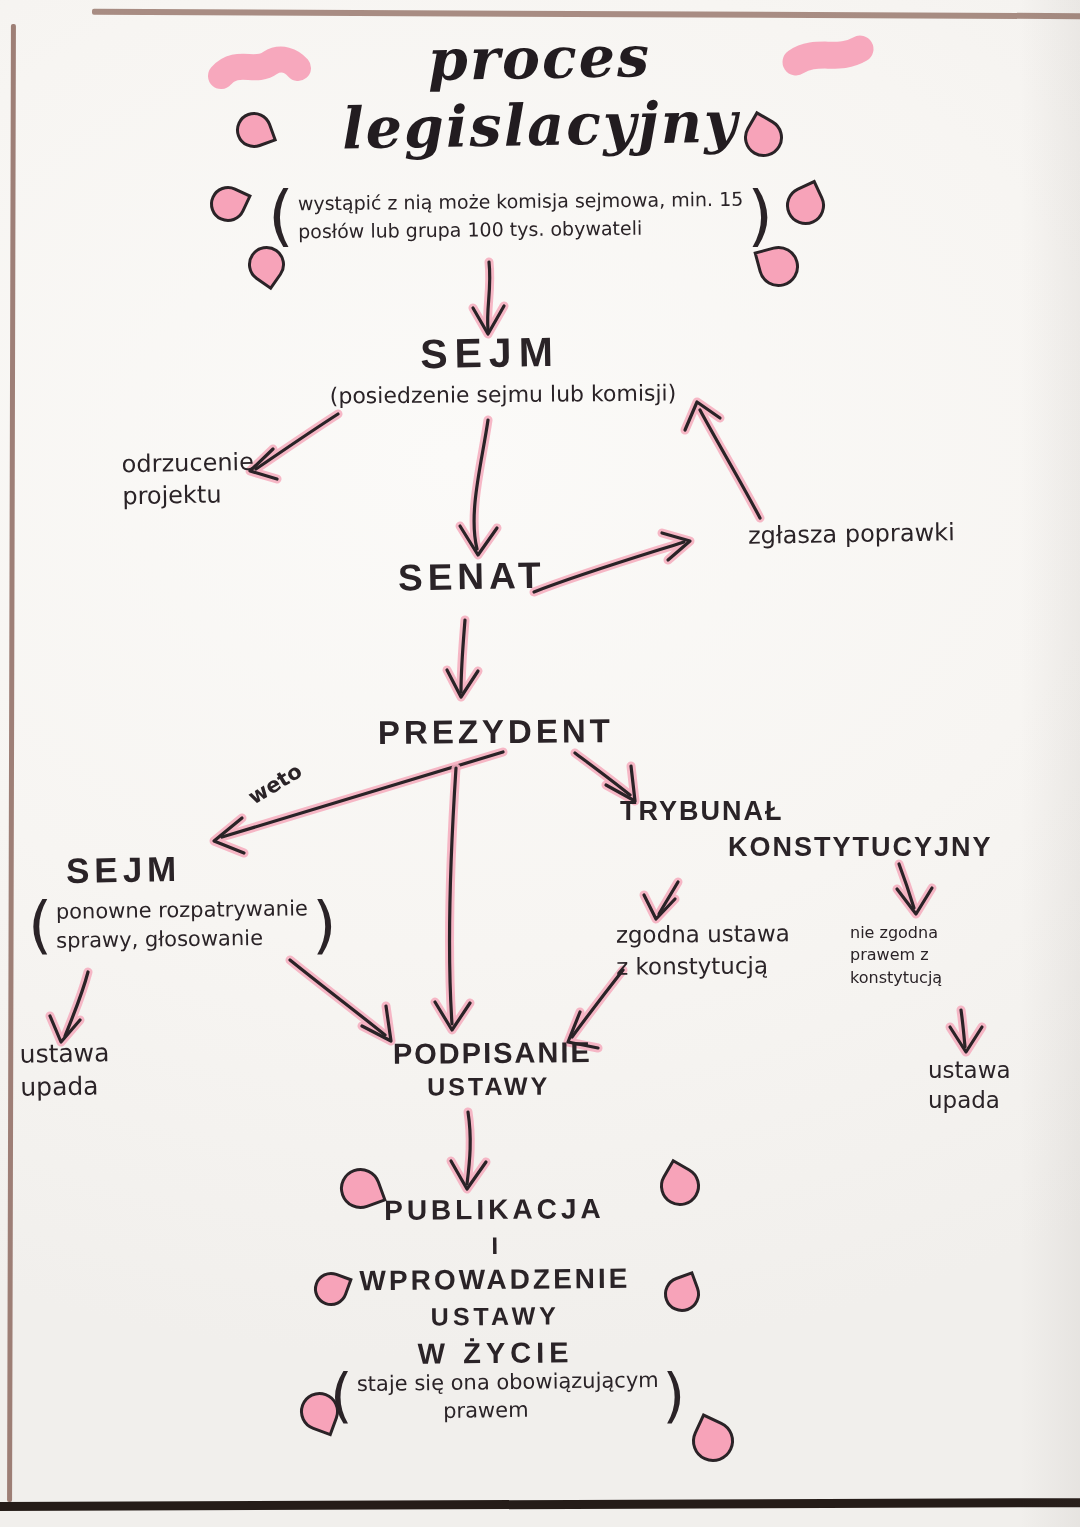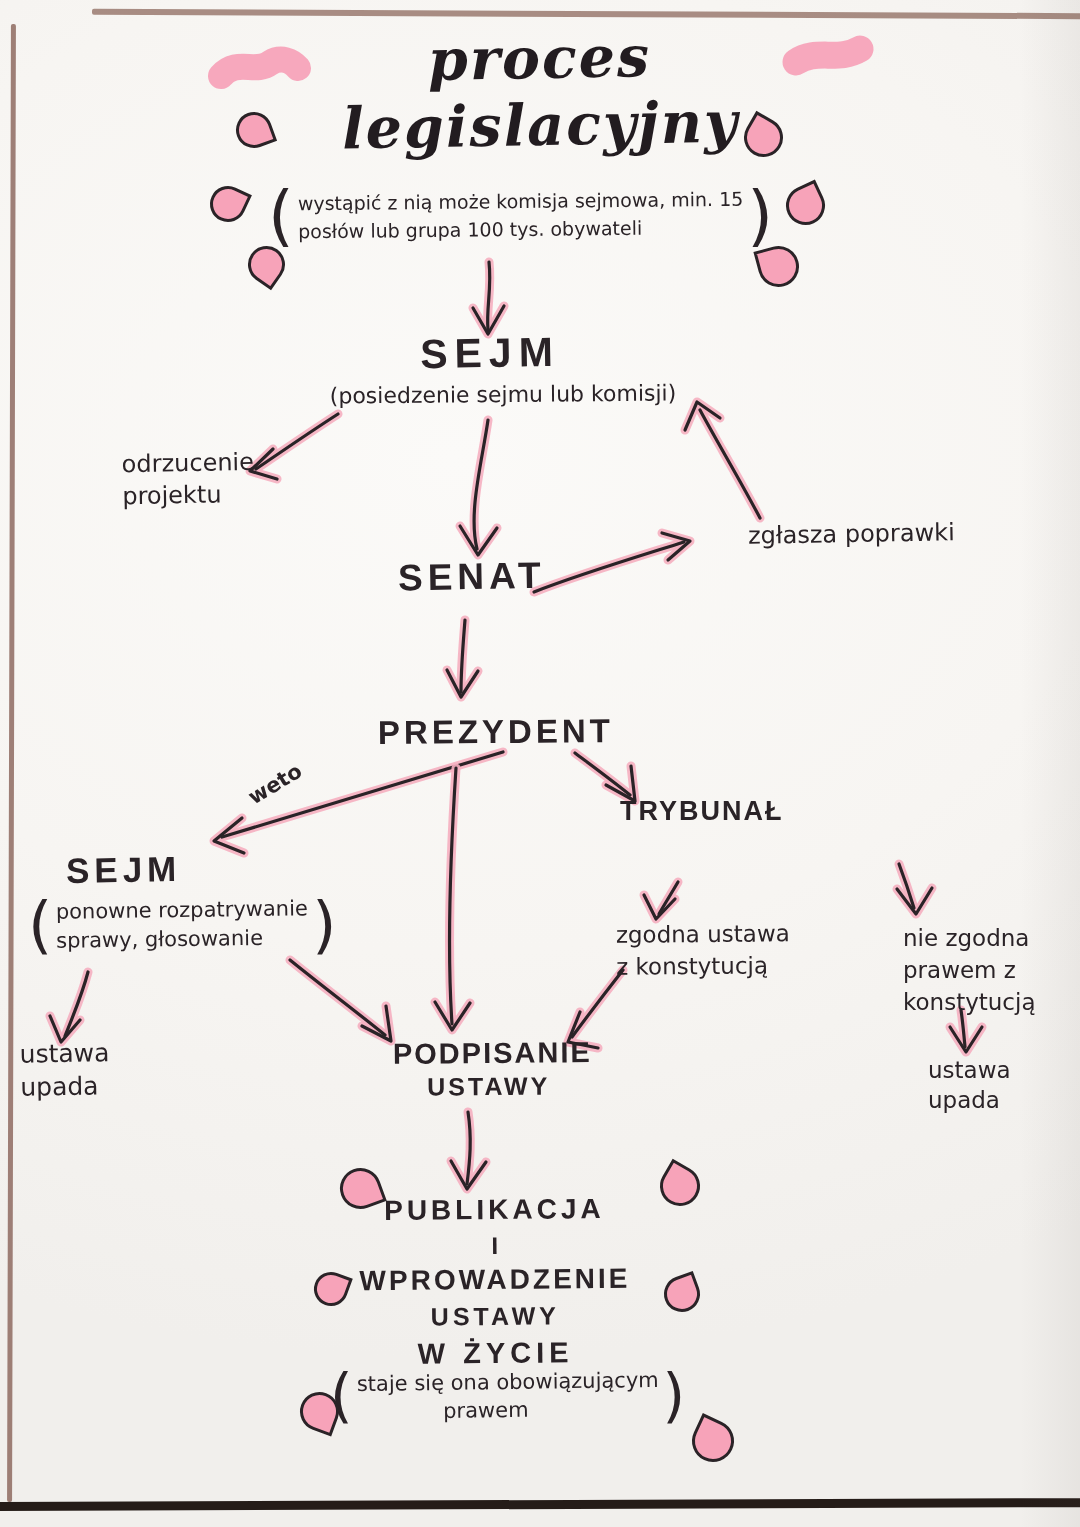--- a/index.html
+++ b/index.html
@@ -55,21 +55,21 @@
   .h-trybunal1{left:620px;top:796px;font-size:27px;letter-spacing:2px;}
   .h-trybunal2{left:728px;top:832px;font-size:27px;letter-spacing:2px;}
 
   .h-sejm2{left:66px;top:850px;font-size:35px;letter-spacing:5px;transform:rotate(-1deg);}
   .note-sejm2{left:28px;top:896px;}
   .note-sejm2 .bigparen{font-size:62px;}
   .note-sejm2 .lines{font-size:21px;line-height:1.4;transform:rotate(-.8deg);}
 
   .t-fails-left{left:20px;top:1038px;font-size:25px;line-height:1.3;transform:rotate(-1deg);}
   .t-compliant{left:616px;top:918px;font-size:23px;line-height:1.4;transform:rotate(-.5deg);}
-  .t-noncompliant{left:903px;top:922px;font-size:23px;line-height:1.4;}
+  .t-noncompliant{left:850px;top:922px;font-size:16px;line-height:1.4;}
   .t-fails-right{left:928px;top:1056px;font-size:23px;line-height:1.3;}
 
   .h-signing{left:393px;top:1036px;font-size:29px;letter-spacing:2px;line-height:1.2;transform:rotate(-.5deg);}
   .h-signing .l2{font-size:25px;padding-left:34px;display:block;letter-spacing:3px;}
 
   .pub{left:340px;top:1194px;width:310px;text-align:center;transform:rotate(-.5deg);}
   .pub .l1{font-size:28px;letter-spacing:4px;}
   .pub .l2{font-size:24px;margin-top:6px;}
   .pub .l3{font-size:28px;letter-spacing:3px;margin-top:4px;}
   .pub .l4{font-size:25px;letter-spacing:4px;margin-top:6px;}
@@ -231,20 +231,21 @@
 
     <div class="abs hand t-amendments">zgłasza poprawki</div>
 
     <div class="abs caps h-senat">SENAT</div>
 
     <div class="abs caps h-prezydent">PREZYDENT</div>
 
     <div class="abs hand t-weto">weto</div>
 
     <div class="abs caps h-trybunal1">TRYBUNAŁ</div>
+    <div class="abs caps h-trybunal2">KONSTYTUCYJNY</div>
 
     <div class="abs caps h-sejm2">SEJM</div>
 
     <div class="abs note-sejm2 paren-row">
       <span class="bigparen">(</span>
       <span class="lines hand">
         <span>ponowne rozpatrywanie</span><br>
         <span>sprawy, głosowanie</span>
       </span>
       <span class="bigparen">)</span>

